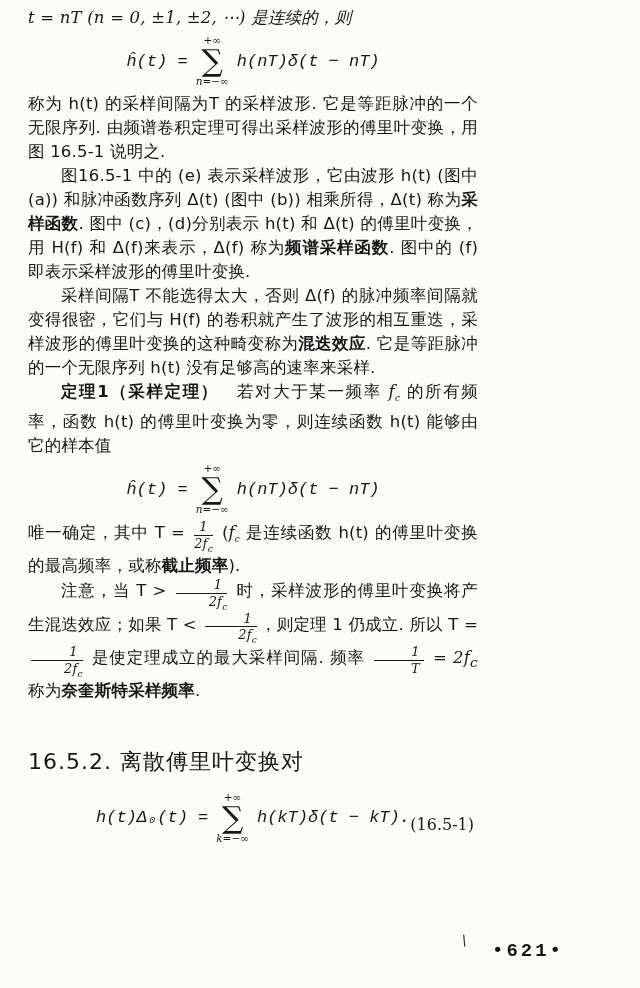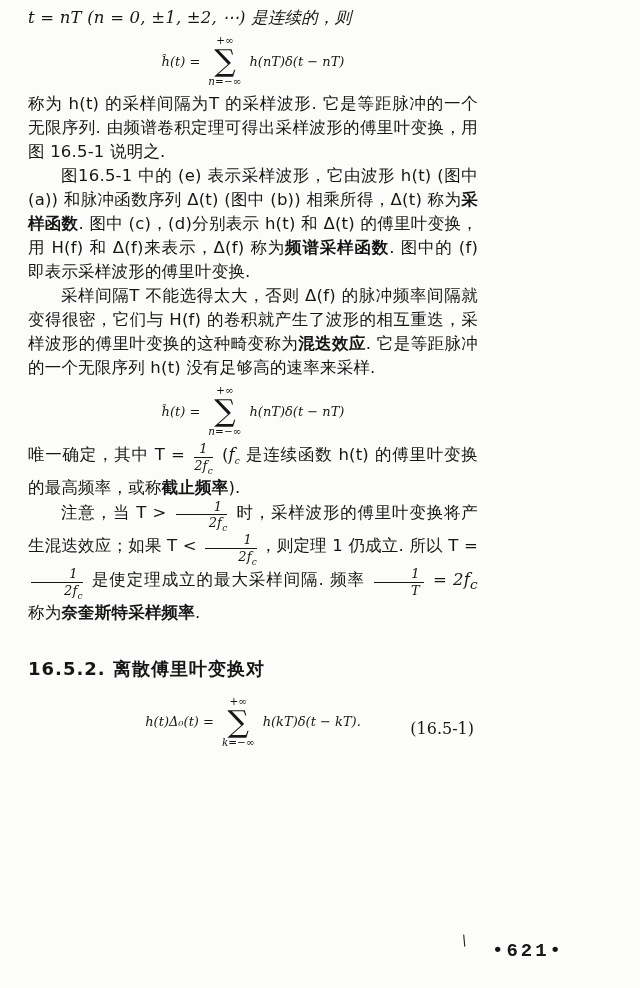--- a/index.html
+++ b/index.html
@@ -29,21 +29,21 @@
     font-style:italic;
   }
   .display-formula{
     display:flex;
     justify-content:center;
     align-items:center;
     gap:8px;
     margin:2px 0;
     min-height:58px;
   }
-  .display-formula .math{font-size:13px;}
+  .display-formula .math{font-size:17px;font-family:Liberation Mono, monospace;}
   .formula-wrap{position:relative;}
   .eqno{
     position:absolute;
     right:4px;top:50%;
     transform:translateY(-50%);
     font-style:normal;
     font-size:16px;
     margin-top:6px;
   }
   .sum{
@@ -76,23 +76,23 @@
   }
   .frac .num{
     display:block;
     border-bottom:1.4px solid #161616;
     padding:0 4px 1px 4px;
   }
   .frac .den{display:block;padding-top:1px;}
   .frac sub, .fsub sub{font-size:9px;}
   .fsub{font-family:"DejaVu Serif",serif;font-style:italic;}
   h2.section{
-    margin:32px 0 12px 0;
-    font-size:18px;
-    font-weight:bold;
+    margin:44px 0 12px 0;
+    font-size:22px;
+    font-weight:normal;
     letter-spacing:1px;
     text-indent:0;
   }
   .footer{
     position:absolute;
     left:0;top:932px;
     width:640px;height:24px;
   }
   .page-number{
     position:absolute;
@@ -126,20 +126,21 @@
     </span>
     <span class="math">h(nT)δ(t − nT)</span>
   </div>
 
   <p class="para"><span>称为 h(t) 的采样间隔为T 的采样波形. 它是等距脉冲的一个无限序列. 由频谱卷积定理可得出采样波形的傅里叶变换，用图 16.5-1 说明之.</span></p>
 
   <p class="para indent"><span>图16.5-1 中的 (e) 表示采样波形，它由波形 h(t) (图中 (a)) 和脉冲函数序列 Δ(t) (图中 (b)) 相乘所得，Δ(t) 称为</span><span class="b">采样函数</span><span>. 图中 (c)，(d)分别表示 h(t) 和 Δ(t) 的傅里叶变换，用 H(f) 和 Δ(f)来表示，Δ(f) 称为</span><span class="b">频谱采样函数</span><span>. 图中的 (f) 即表示采样波形的傅里叶变换.</span></p>
 
   <p class="para indent"><span>采样间隔T 不能选得太大，否则 Δ(f) 的脉冲频率间隔就变得很密，它们与 H(f) 的卷积就产生了波形的相互重迭，采样波形的傅里叶变换的这种畸变称为</span><span class="b">混迭效应</span><span>. 它是等距脉冲的一个无限序列 h(t) 没有足够高的速率来采样.</span></p>
 
+  <p class="para indent"><span class="b">定理1（采样定理）</span><span>　若对大于某一频率 </span><span class="fsub"><span>f</span><sub>c</sub></span><span> 的所有频率，函数 h(t) 的傅里叶变换为零，则连续函数 h(t) 能够由它的样本值</span></p>
 
   <div class="display-formula">
     <span class="math">ĥ(t) =</span>
     <span class="sum">
       <span class="lim">+∞</span>
       <span class="sigma">∑</span>
       <span class="lim">n=−∞</span>
     </span>
     <span class="math">h(nT)δ(t − nT)</span>
   </div>

